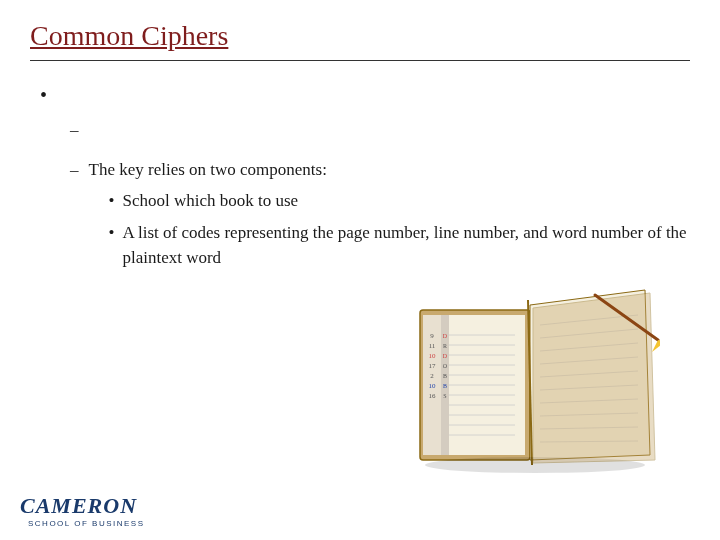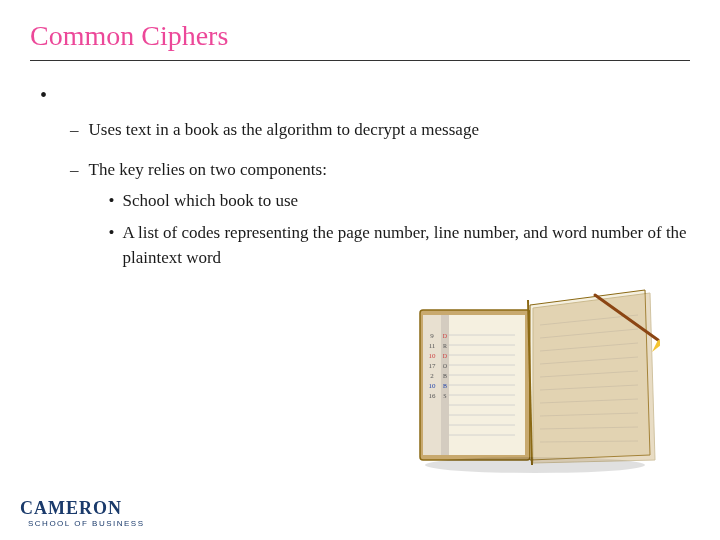--- a/index.html
+++ b/index.html
@@ -20,24 +20,25 @@
     .slide {
       width: 720px;
       height: 540px;
       padding: 20px 30px;
       position: relative;
     }
 
     .title {
       font-size: 28px;
       font-weight: normal;
-      color: #ec4899;
+      color: #7f1d1d;
       margin-bottom: 10px;
       padding-bottom: 8px;
       border-bottom: 1.5px solid #333;
+      text-decoration: underline;
     }
 
     .content {
       margin-top: 20px;
       padding-left: 10px;
     }
 
     .bullet-main {
       font-size: 20px;
       color: #1a1a1a;
@@ -107,21 +108,22 @@
     .logo-area {
       position: absolute;
       bottom: 12px;
       left: 20px;
       display: flex;
       flex-direction: column;
       align-items: flex-start;
     }
 
     .logo-cameron {
-      font-size: 18px;
+      font-size: 22px;
+      font-style: italic;
       color: #1a3a6b;
       font-weight: bold;
       letter-spacing: 1px;
     }
 
     .logo-subtitle {
       font-size: 8px;
       color: #1a3a6b;
       letter-spacing: 1.5px;
       text-transform: uppercase;
@@ -138,21 +140,20 @@
   <div class="content">
 
     <div class="bullet-main">
       <span class="bullet-dot">•</span>
     </div>
 
     <div class="sub-items">
 
       <div class="dash-item">
         <span class="dash">–</span>
-        <span>Uses text in a book as the algorithm to decrypt a message</span>
       </div>
 
       <div class="dash-item">
         <span class="dash">–</span>
         <div>
           <span>The key relies on two components:</span>
           <div class="sub-bullet-items">
             <div class="sub-bullet">
               <span class="sub-dot">•</span>
               <span>School which book to use</span>

